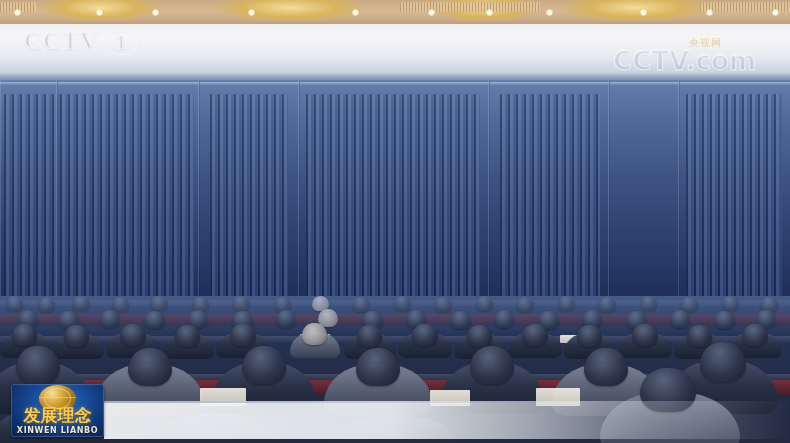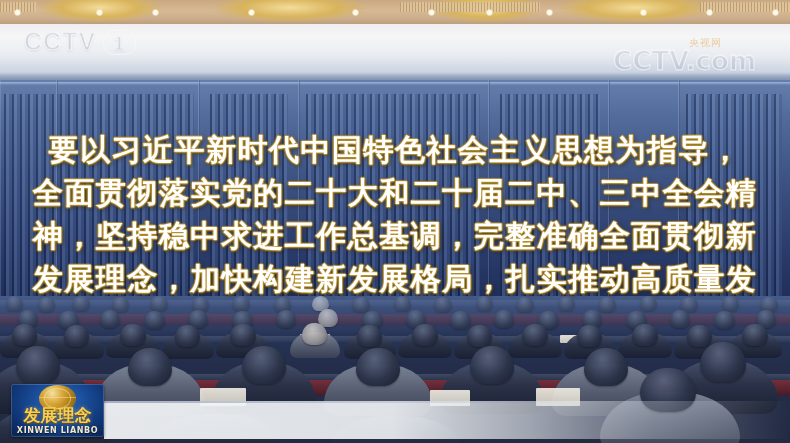--- a/index.html
+++ b/index.html
@@ -178,21 +178,21 @@
   }
 
   
   .cctv-bug {
     position: absolute;
     left: 24px; top: 28px;
     width: 112px; height: 52px;
     opacity: .62;
   }
   .cctv-bug .row1 {
-    font-family: Liberation Sans, sans-serif;
+    font-family: Liberation Serif, serif;
     font-size: 25px;
     font-weight: bold;
     letter-spacing: 1px;
     color: rgba(255,255,255,.0);
     -webkit-text-stroke: 1.2px rgba(250,250,252,.92);
     text-shadow: 0 1px 2px rgba(120,130,150,.45);
     line-height: 26px;
     white-space: nowrap;
   }
   .cctv-bug .num {
@@ -522,26 +522,20 @@
     <div class="row1">
       <span>CCTV</span><span class="num">1</span>
     </div>
   </div>
 
   <div class="cctv-com">
     <div class="zh">央视网</div>
     <div class="en">CCTV.com</div>
   </div>
 
-  <div class="subs">
-    <div class="sub-line">要以习近平新时代中国特色社会主义思想为指导，</div>
-    <div class="sub-line">全面贯彻落实党的二十大和二十届二中、三中全会精</div>
-    <div class="sub-line">神，坚持稳中求进工作总基调，完整准确全面贯彻新</div>
-    <div class="sub-line">发展理念，加快构建新发展格局，扎实推动高质量发</div>
-  </div>
 
 
   <div class="banner">
     <div class="banner-bg"></div>
   </div>
 
   <div class="xwlb">
     <div class="globe"></div>
     <div class="zh">发展理念</div>
     <div class="en">XINWEN LIANBO</div>

